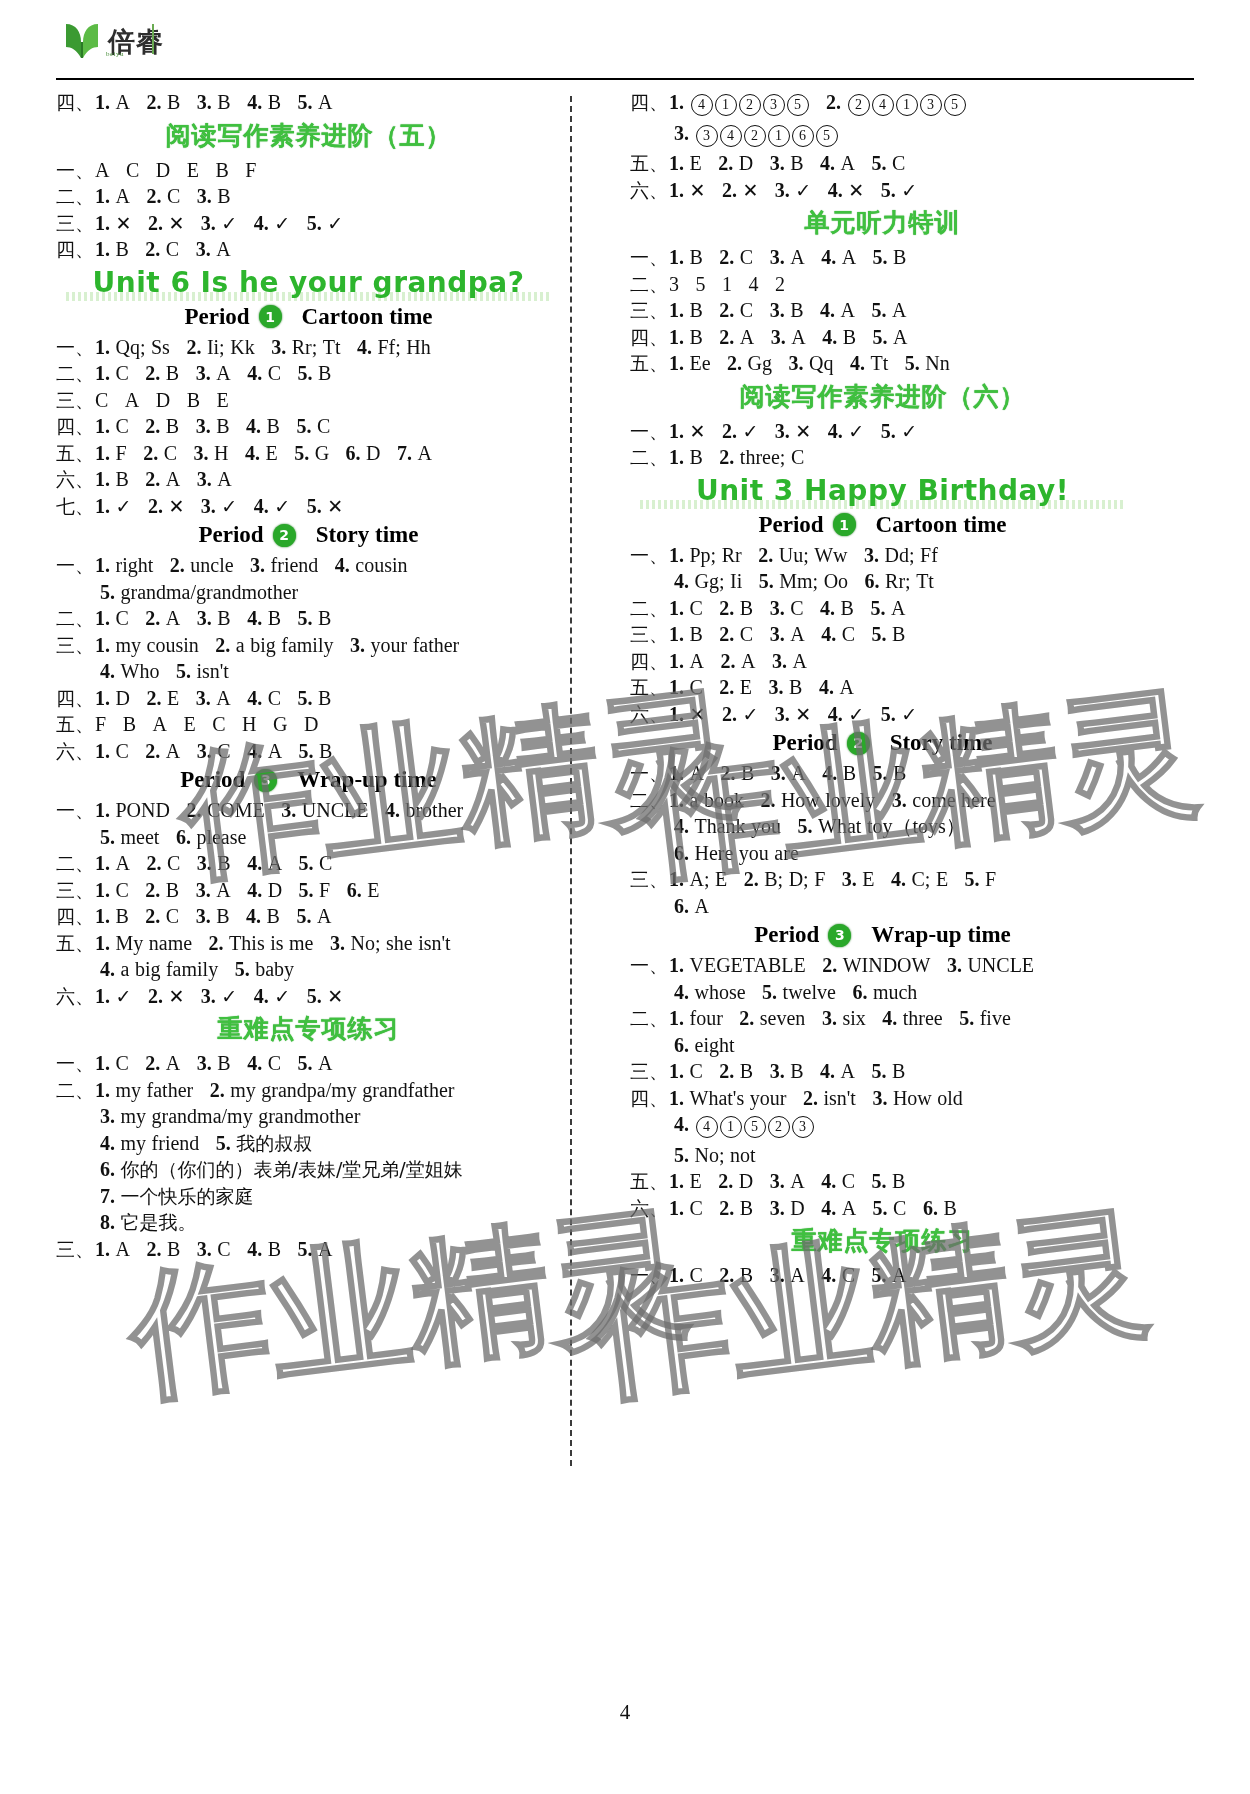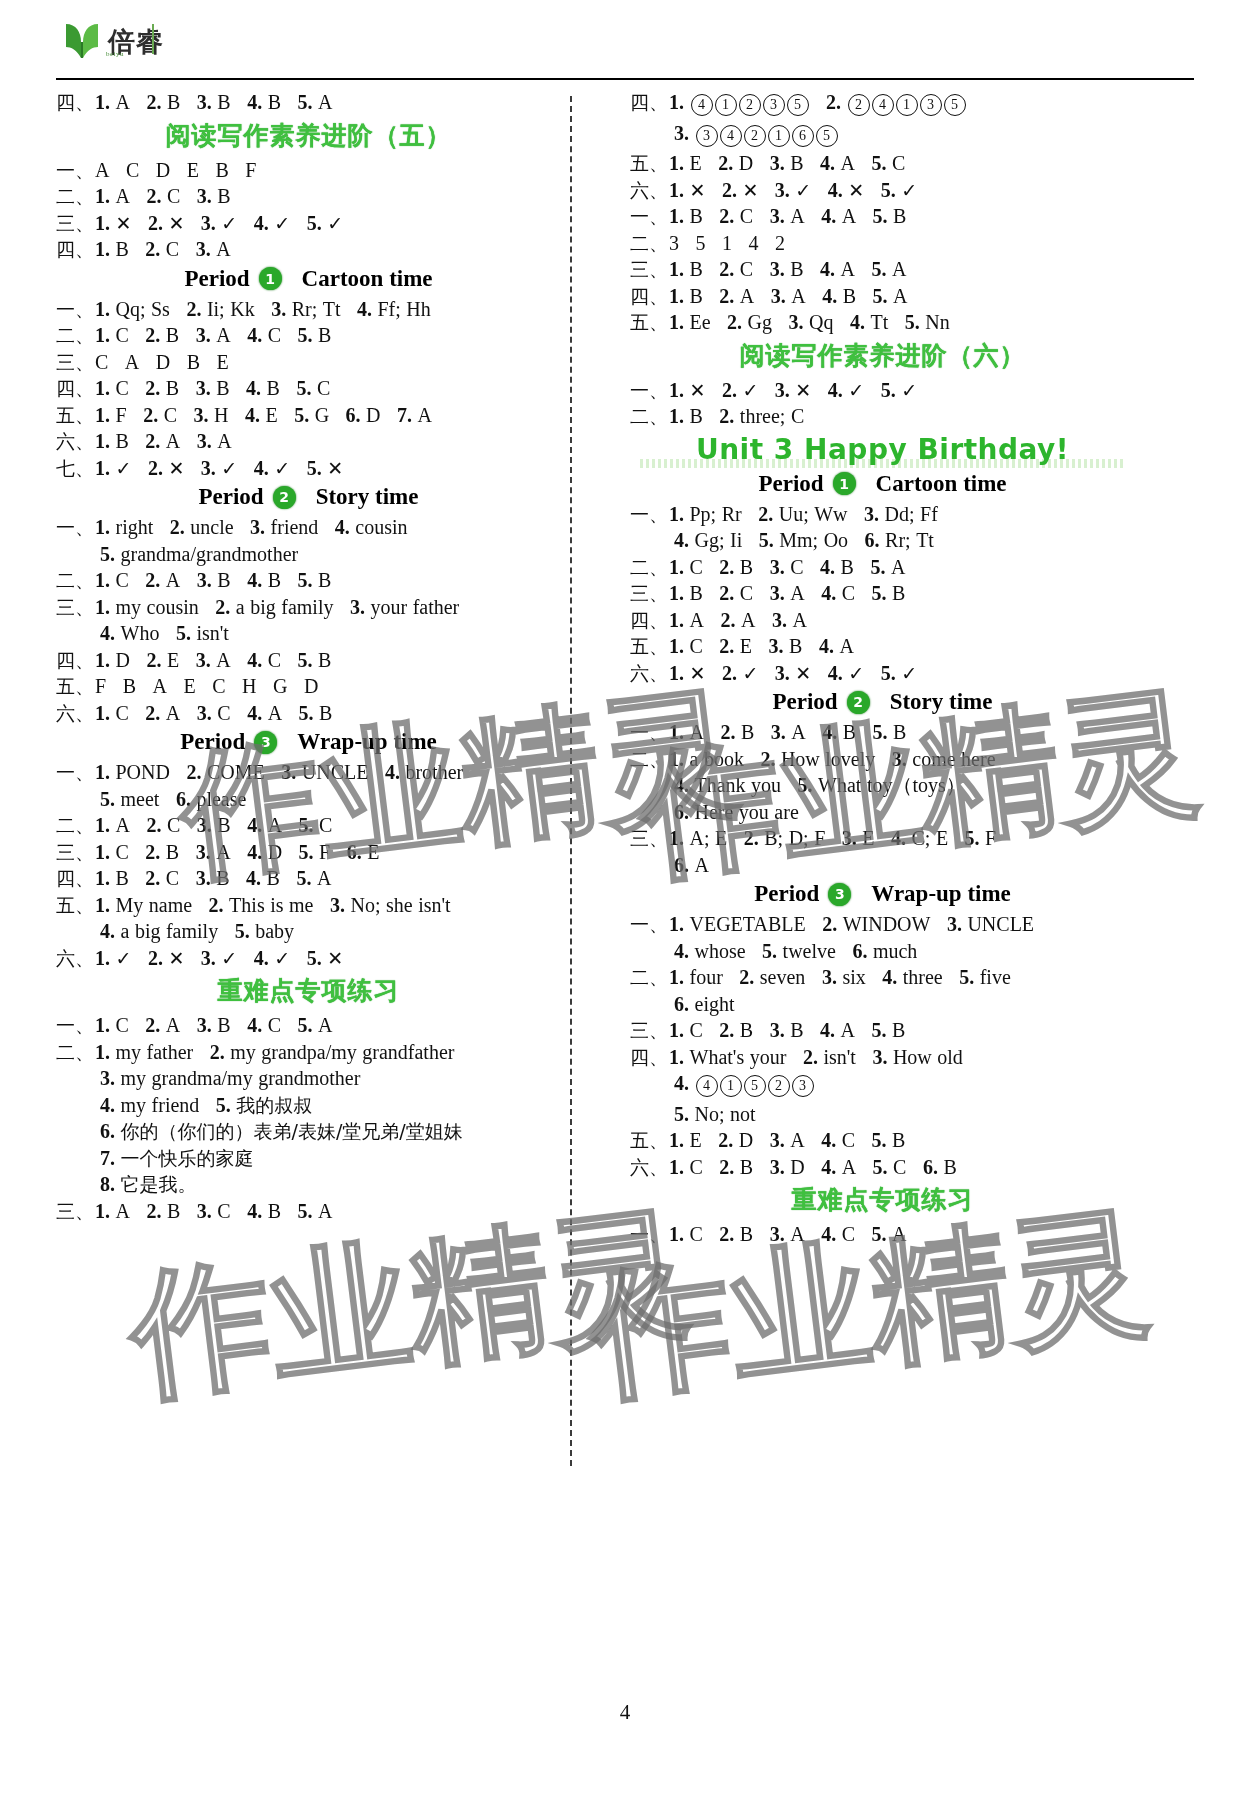--- a/index.html
+++ b/index.html
@@ -259,20 +259,21 @@
         <span class="ans">B</span>
         <span class="gap-s" style="width:16.5px"></span>
         <span class="qnum">2.</span>
         <span class="gap-s" style="width:5.5px"></span>
         <span class="ans">C</span>
         <span class="gap-s" style="width:16.5px"></span>
         <span class="qnum">3.</span>
         <span class="gap-s" style="width:5.5px"></span>
         <span class="ans">A</span>
       </div>
+      <div class="unit-title">Unit 6  Is he your grandpa?</div>
       <div class="period">
         <span class="pword">Period</span>
         <span class="circ">1</span>
         <span>Cartoon time</span>
       </div>
       <div class="line">
         <span class="cn-num">一、</span>
         <span class="qnum">1.</span>
         <span class="gap-s" style="width:5.5px"></span>
         <span class="ans">Qq;</span>
@@ -887,20 +888,21 @@
         <span class="check">✓</span>
         <span class="gap-s" style="width:16.5px"></span>
         <span class="qnum">4.</span>
         <span class="gap-s" style="width:5.5px"></span>
         <span class="cross">✕</span>
         <span class="gap-s" style="width:16.5px"></span>
         <span class="qnum">5.</span>
         <span class="gap-s" style="width:5.5px"></span>
         <span class="check">✓</span>
       </div>
+      <div class="sec-cn">单元听力特训</div>
       <div class="line">
         <span class="cn-num">一、</span>
         <span class="qnum">1.</span>
         <span class="gap-s" style="width:5.5px"></span>
         <span class="ans">B</span>
         <span class="gap-s" style="width:16.5px"></span>
         <span class="qnum">2.</span>
         <span class="gap-s" style="width:5.5px"></span>
         <span class="ans">C</span>
         <span class="gap-s" style="width:16.5px"></span>

